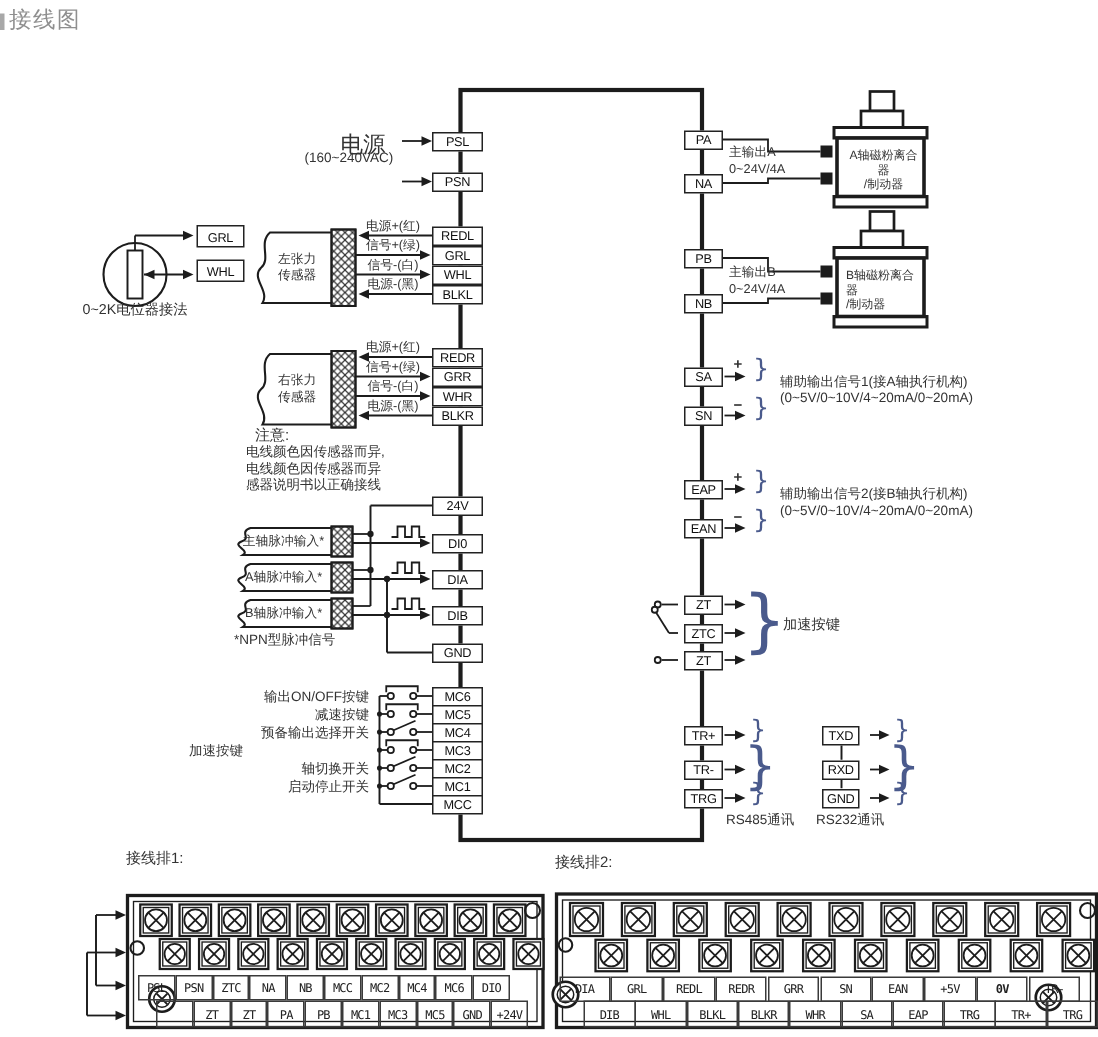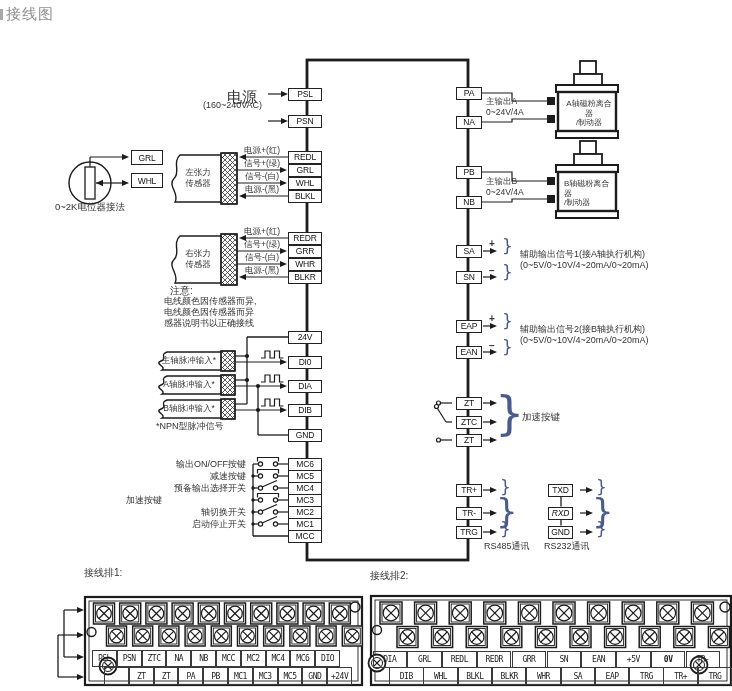--- a/index.html
+++ b/index.html
@@ -523,21 +523,21 @@
       <div class="tbox" style="left:456px;top:270.5px;width:26px;height:13px;">SN</div>
       <div class="tbox" style="left:456px;top:319.5px;width:26px;height:13px;">EAP</div>
       <div class="tbox" style="left:456px;top:345.5px;width:26px;height:13px;">EAN</div>
       <div class="tbox" style="left:456px;top:396.5px;width:26px;height:13px;">ZT</div>
       <div class="tbox" style="left:456px;top:415.5px;width:26px;height:13px;">ZTC</div>
       <div class="tbox" style="left:456px;top:433.5px;width:26px;height:13px;">ZT</div>
       <div class="tbox" style="left:456px;top:483.5px;width:26px;height:13px;">TR+</div>
       <div class="tbox" style="left:456px;top:506.5px;width:26px;height:13px;">TR-</div>
       <div class="tbox" style="left:456px;top:525.5px;width:26px;height:13px;">TRG</div>
       <div class="tbox" style="left:548px;top:483.5px;width:25px;height:13px;">TXD</div>
-      <div class="tbox" style="left:548px;top:506.5px;width:25px;height:13px;font-style:italic;">RXD</div>
+      <div class="tbox" style="left:548px;top:506.5px;width:25px;height:13px;">RXD</div>
       <div class="tbox" style="left:548px;top:525.5px;width:25px;height:13px;">GND</div>
       <div class="tbox" style="left:131px;top:150px;width:32px;height:15px;">GRL</div>
       <div class="tbox" style="left:131px;top:173px;width:32px;height:15px;">WHL</div>
       <div class="txt" style="left: 234px; top: 146px; width: 56px; text-align: center; font-size: 8.5px;">电源+(红)</div>
       <div class="txt" style="left: 234px; top: 159px; width: 56px; text-align: center; font-size: 8.5px;">信号+(绿)</div>
       <div class="txt" style="left: 234px; top: 172px; width: 56px; text-align: center; font-size: 8.5px;">信号-(白)</div>
       <div class="txt" style="left: 234px; top: 185px; width: 56px; text-align: center; font-size: 8.5px;">电源-(黑)</div>
       <div class="txt" style="left: 234px; top: 227px; width: 56px; text-align: center; font-size: 8.5px;">电源+(红)</div>
       <div class="txt" style="left: 234px; top: 240px; width: 56px; text-align: center; font-size: 8.5px;">信号+(绿)</div>
       <div class="txt" style="left: 234px; top: 253px; width: 56px; text-align: center; font-size: 8.5px;">信号-(白)</div>

